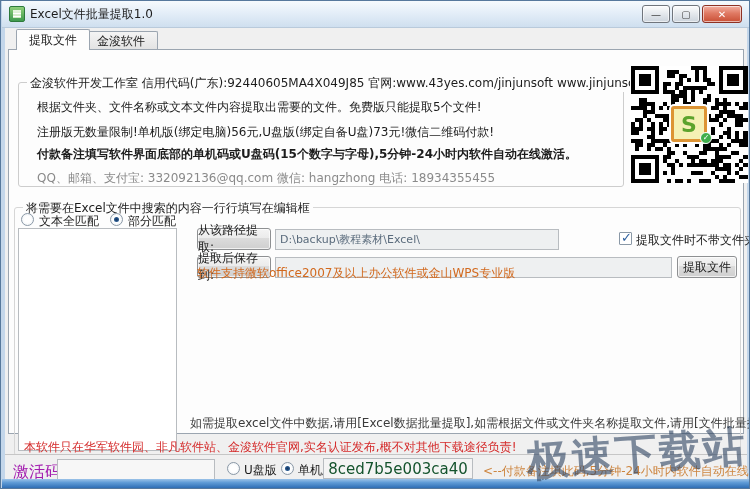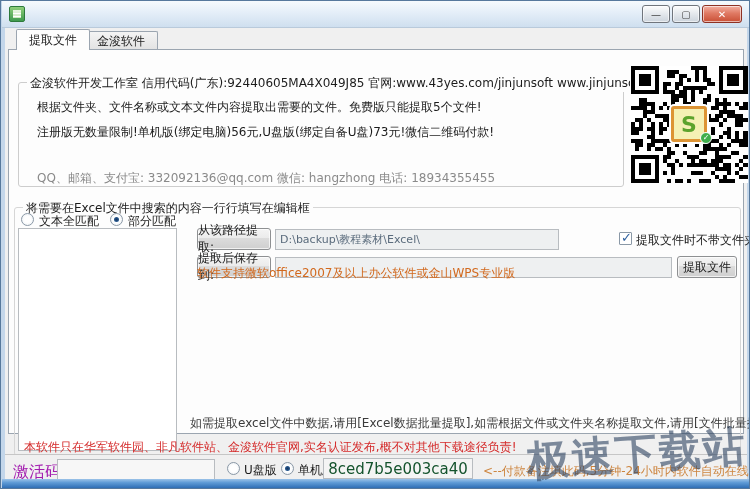--- a/index.html
+++ b/index.html
@@ -121,39 +121,41 @@
     white-space:nowrap; z-index:9;
   }
 </style>
 </head>
 <body>
 
 <div id="window">
 
   <div id="titlebar">
     <div id="app-icon"></div>
+    <span id="title-text">Excel文件批量提取1.0</span>
     <div id="win-buttons">
       <div class="winbtn">—</div>
       <div class="winbtn">▢</div>
       <div class="winbtn close">✕</div>
     </div>
   </div>
 
   <div id="client">
     <div id="tabstrip">
       <div class="tab active" style="left:8px;">提取文件</div>
       <div class="tab" style="left:76px;">金浚软件</div>
     </div>
 
     <div id="tabpage">
 
       <div class="groupbox" id="infobox">
         <span class="groupbox-title">金浚软件开发工作室 信用代码(广东):92440605MA4X049J85 官网:www.43yes.com/jinjunsoft  www.jinjunsoft.com(在建)</span>
         <div class="info-line" id="info-line1">根据文件夹、文件名称或文本文件内容提取出需要的文件。免费版只能提取5个文件!</div>
         <div class="info-line" id="info-line2">注册版无数量限制!单机版(绑定电脑)56元,U盘版(绑定自备U盘)73元!微信二维码付款!</div>
+        <div class="info-line" id="info-line3">付款备注填写软件界面底部的单机码或U盘码(15个数字与字母),5分钟-24小时内软件自动在线激活。</div>
         <div class="info-line" id="info-line4">QQ、邮箱、支付宝: 332092136@qq.com  微信: hangzhong  电话: 18934355455</div>
       </div>
 
       <div id="qr">
         <svg id="qr-svg" viewBox="0 0 29 29" shape-rendering="crispEdges">
             <rect x="15" y="0" width="1" height="1" fill="#000"></rect>
             <rect x="16" y="0" width="1" height="1" fill="#000"></rect>
             <rect x="17" y="0" width="1" height="1" fill="#000"></rect>
             <rect x="18" y="0" width="1" height="1" fill="#000"></rect>
             <rect x="9" y="1" width="1" height="1" fill="#000"></rect>

